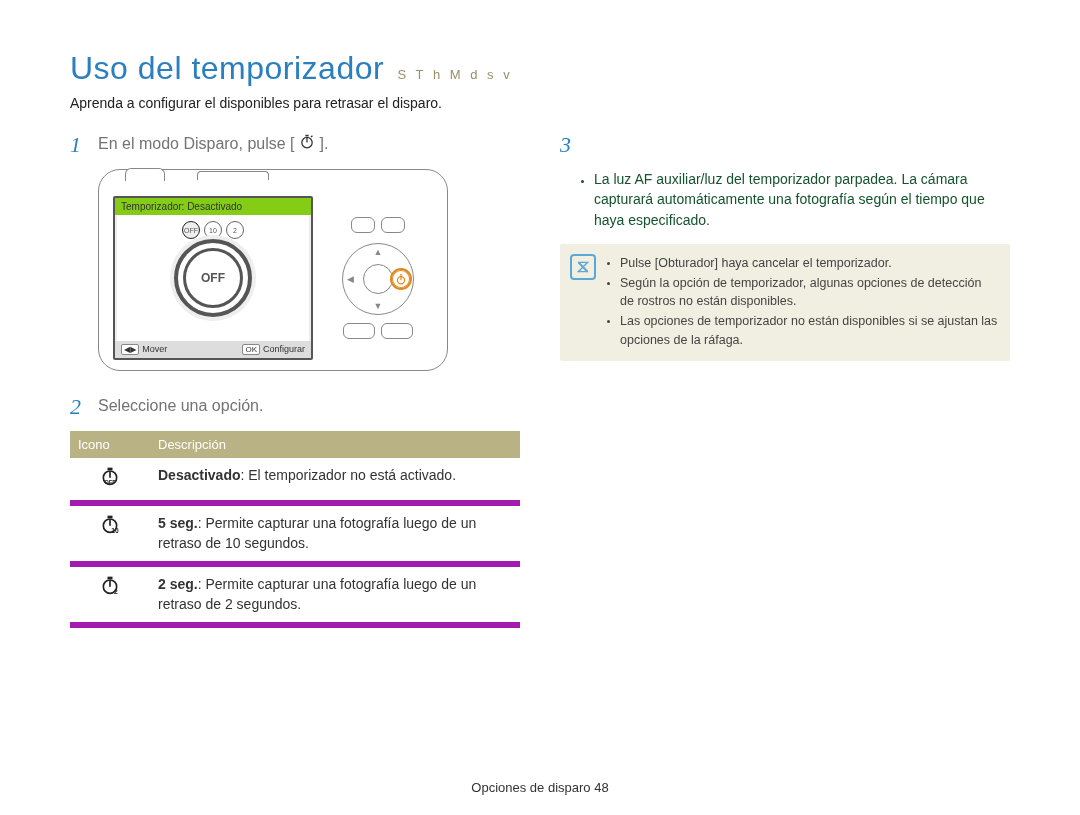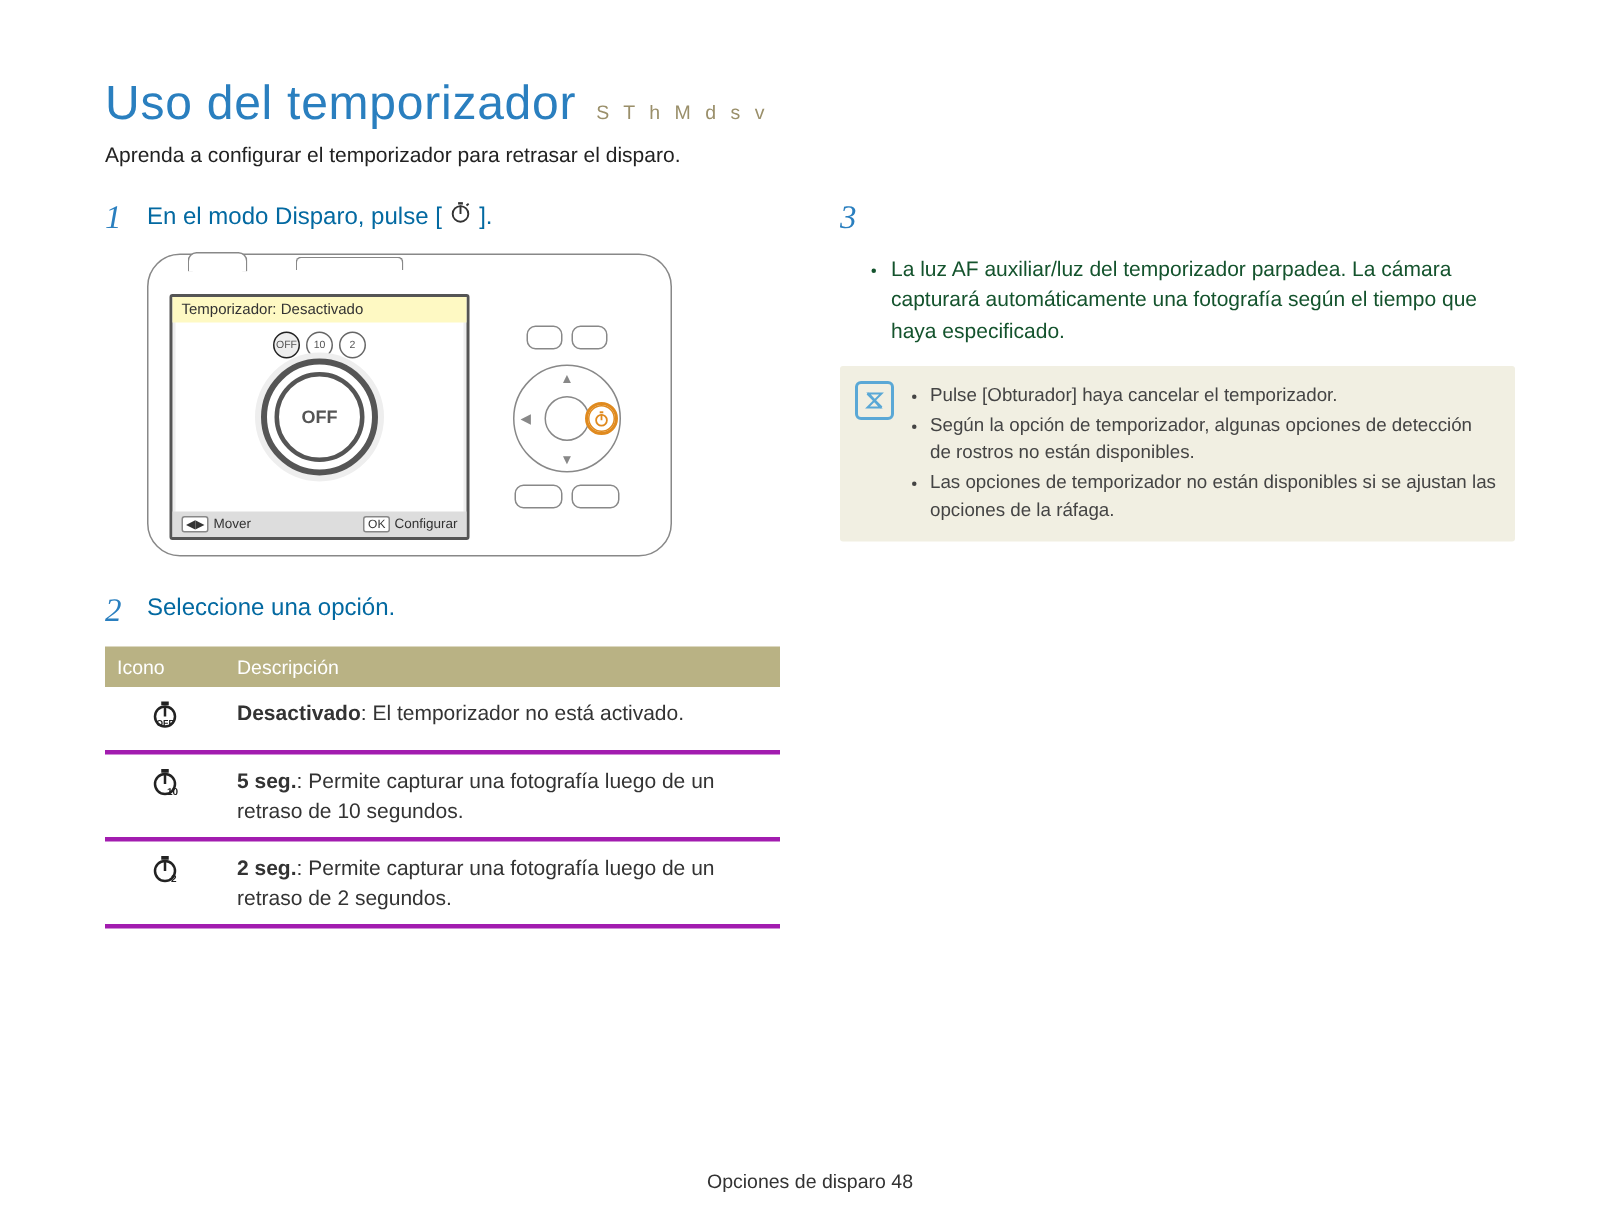--- a/index.html
+++ b/index.html
@@ -4,39 +4,39 @@
 <style>
   html,body{margin:0;padding:0;background:#fff;color:#333;font-family:Arial,Helvetica,sans-serif}
   .page{width:1080px;height:815px;box-sizing:border-box;padding:50px 70px 20px 70px;position:relative}
   .title{font-size:32px;font-weight:300;color:#2a7fbf;letter-spacing:0.5px;margin:0 0 8px 0}
   .title .modes{font-size:13px;color:#9a8f6a;letter-spacing:3px;margin-left:4px}
   .intro{font-size:14px;color:#222;margin:0 0 22px 0}
   .cols{display:flex;gap:40px}
   .col{flex:1 1 50%}
   .step{display:flex;gap:10px;margin-bottom:12px}
   .stepnum{font-size:22px;font-style:italic;color:#2a7fbf;font-family:Georgia,'Times New Roman',serif;line-height:1.1;min-width:18px}
-  .steptxt{font-size:16px;color:#0369a1;line-height:1.4}
+  .steptxt{font-size:16px;color:#737373;line-height:1.4}
   .steptxt .glyph{display:inline-block;font-size:14px}
   .bullets{margin:6px 0 14px 0;padding-left:34px;font-size:14px;line-height:1.45;color:#14532d}
   .bullets li{margin-bottom:2px;list-style-type:disc}
   .bullets li::marker{font-size:11px}
   .notebox{background:#f1efe2;border-radius:2px;padding:10px 12px 10px 44px;position:relative;font-size:12.5px;color:#444;line-height:1.45}
   .notebox .noteicon{position:absolute;left:10px;top:10px;width:22px;height:22px;border:2px solid #5aa8d6;border-radius:4px;color:#5aa8d6;display:flex;align-items:center;justify-content:center;font-size:14px}
   .notebox ul{margin:0;padding-left:16px}
   .notebox li{margin-bottom:2px;list-style-type:disc}
   .notebox li::marker{font-size:10px}
   
   .cam-wrap{padding-left:28px;margin:6px 0 24px 0}
   .camera{width:320px;border:1.5px solid #888;border-radius:22px;padding:12px 14px 10px 14px;position:relative;background:#fff}
   .cam-top{height:14px;position:relative;margin:-6px -6px 6px -6px}
   .cam-bump{position:absolute;left:18px;top:-8px;width:38px;height:12px;border:1.5px solid #888;border-bottom:none;border-radius:6px 6px 0 0;background:#fff}
   .cam-bump2{position:absolute;left:90px;top:-5px;width:70px;height:8px;border:1.5px solid #888;border-bottom:none;border-radius:4px 4px 0 0;background:#fff}
   .cam-inner{display:flex;gap:10px;align-items:stretch}
   .screen{flex:0 0 196px;background:#fff;border:2px solid #555;border-radius:2px;min-height:160px;box-shadow:inset 0 0 0 2px #eee;display:flex;flex-direction:column}
-  .scr-head{background:#fef9c3;font-size:10px;color:#333;padding:3px 6px}
+  .scr-head{background:#84cc16;font-size:10px;color:#333;padding:3px 6px}
   .scr-body{flex:1;position:relative;display:flex;align-items:center;justify-content:center}
   .big-timer-icon{width:70px;height:70px;border:4px solid #555;border-radius:50%;background:#fff;display:flex;align-items:center;justify-content:center;position:relative;box-shadow:0 0 0 4px #eee}
   .big-timer-icon::before{content:"";width:54px;height:54px;border:3px solid #555;border-radius:50%;position:absolute}
   .big-timer-icon .ofs{font-size:12px;font-weight:bold;color:#555}
   .sub-icons{position:absolute;top:6px;left:0;right:0;display:flex;justify-content:center;gap:4px}
   .mini-timer{width:16px;height:16px;border:1.5px solid #666;border-radius:50%;display:inline-flex;align-items:center;justify-content:center;font-size:7px;color:#555;background:#fff}
   .mini-timer.sel{border-color:#222;background:#eee}
   .scr-foot{background:#ddd;font-size:9px;color:#333;padding:3px 6px;display:flex;justify-content:space-between}
   .scr-foot .btnhint{display:flex;align-items:center;gap:3px}
   .kb{display:inline-block;border:1px solid #888;border-radius:2px;padding:0 2px;font-size:8px;background:#fff;line-height:1.2}
@@ -49,36 +49,36 @@
   .dpad .down{bottom:3px}
   .dpad .left{left:4px}
   .dpad .right{right:1px;width:18px;height:18px;border:2px solid #e08a1e;border-radius:50%;display:flex;align-items:center;justify-content:center;color:#e08a1e;font-size:10px;background:#fff;box-shadow:0 0 0 1px #e08a1e inset}
   .dpad-row{display:flex;gap:6px;margin-bottom:2px}
   .sidebtns{display:flex;gap:6px}
   .sidebtns .smallbtn{width:30px}
   
   .opt-table{width:100%;border-collapse:collapse;margin-top:6px;font-size:14px}
   .opt-table th{background:#b9b284;color:#fff;font-weight:normal;text-align:left;padding:6px 8px;font-size:13px}
   .opt-table th:first-child{width:64px}
-  .opt-table td{border-bottom:3px solid #a21caf;padding:8px;vertical-align:top;line-height:1.4}
+  .opt-table td{border-bottom:6px solid #a21caf;padding:8px;vertical-align:top;line-height:1.4}
   .timer-icon{display:inline-block;width:20px;height:20px;position:relative}
   .timer-icon svg{width:20px;height:20px}
   .opt-table td:first-child{text-align:center}
   .opt-table .label{font-weight:bold}
   .footer{position:absolute;bottom:20px;left:0;right:0;text-align:center;font-size:13px;color:#333}
 </style>
 </head>
 <body>
 
 <div class="page">
   <h1 class="title">
     <span>Uso del temporizador</span>
     <span class="modes">S T h M d s v</span>
   </h1>
-  <p class="intro">Aprenda a conﬁgurar el temporizador para retrasar el disparo.</p>
+  <p class="intro">Aprenda a conﬁgurar el disponibles para retrasar el disparo.</p>
 
   <div class="cols">
 
     <div class="col">
       <div class="step">
         <div class="stepnum">1</div>
         <div class="steptxt">
           <span>En el modo Disparo, pulse [</span>
           <span class="glyph">
             <svg viewBox="0 0 20 20" width="16" height="16">

